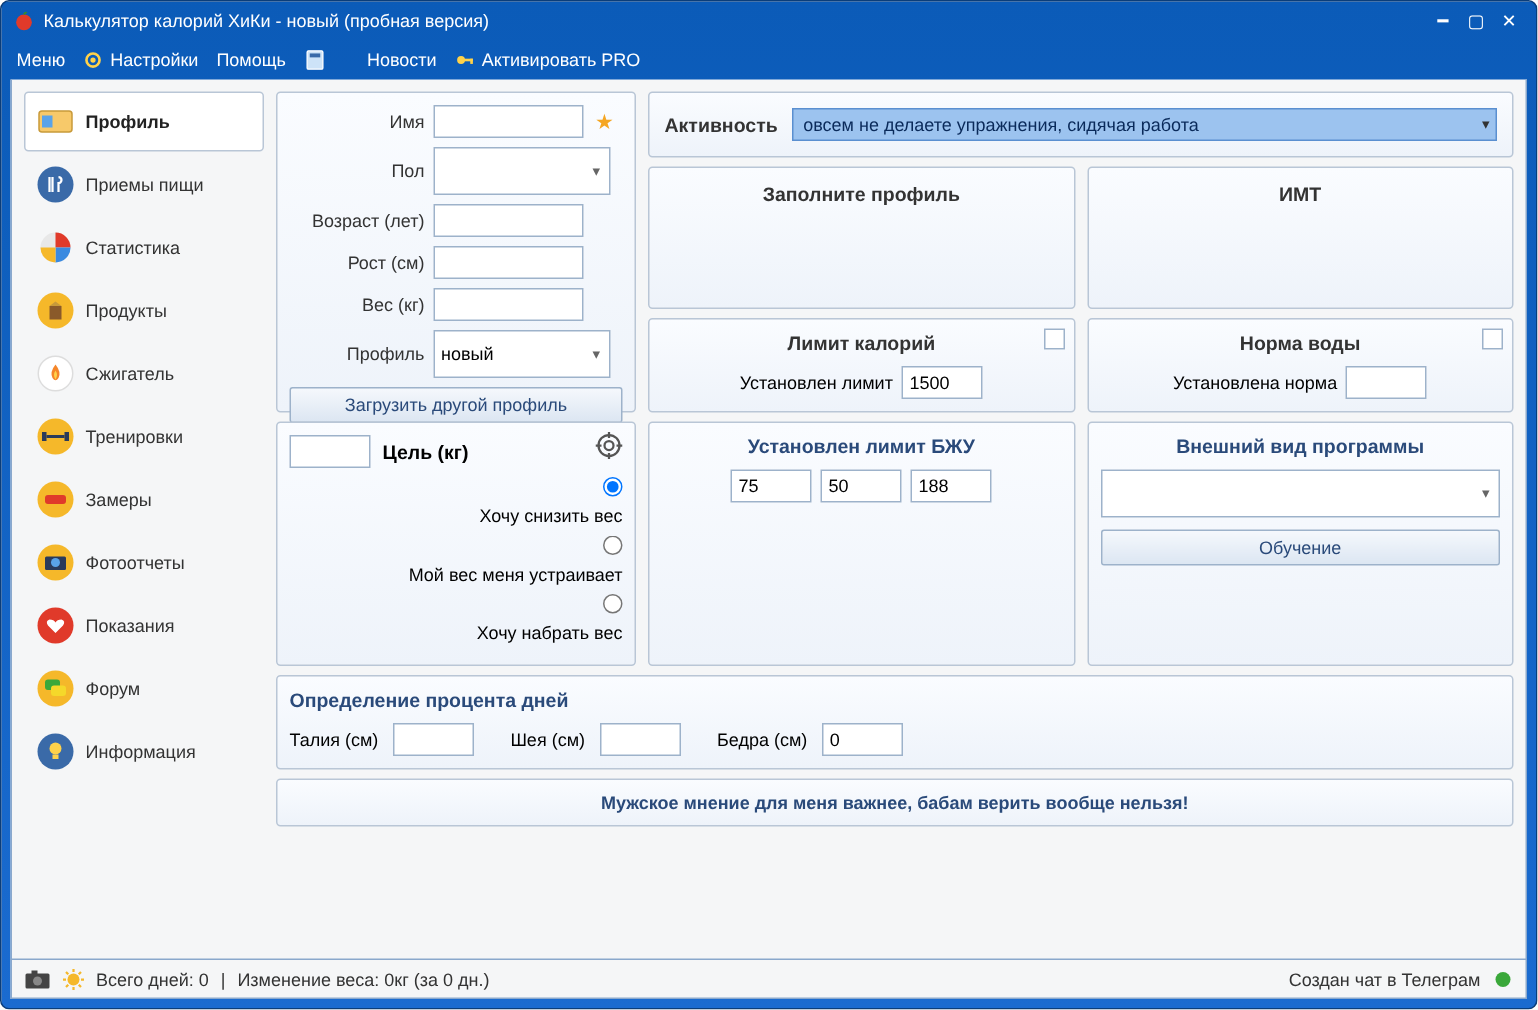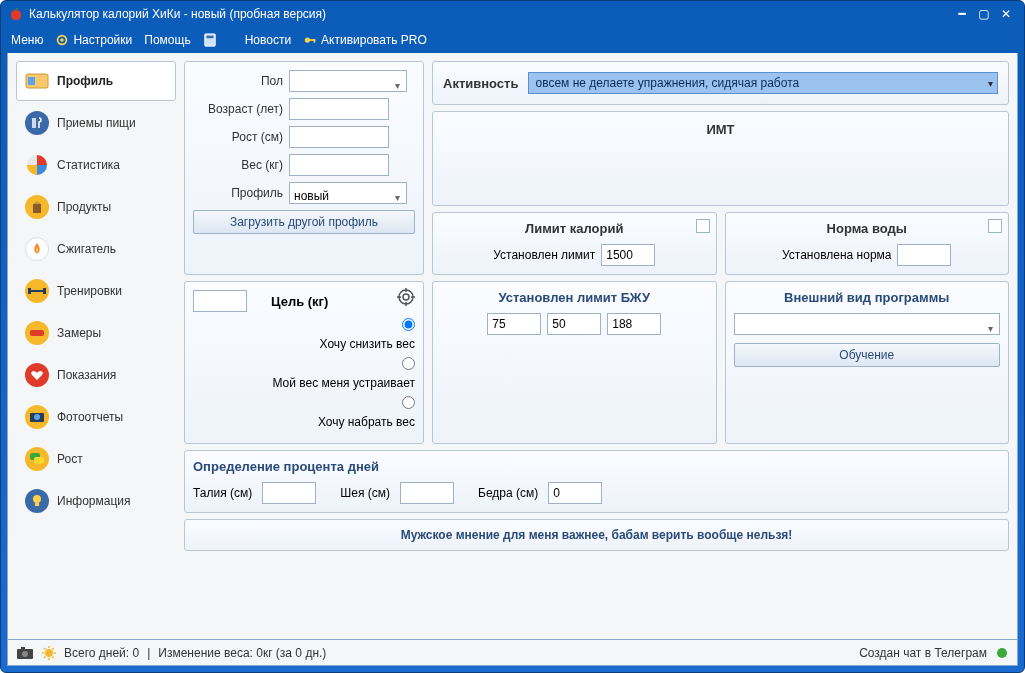--- a/index.html
+++ b/index.html
@@ -63,22 +63,22 @@
 }
 
 .form-row { display: flex; align-items: center; gap: 6px; margin-bottom: 6px; }
 .form-label { width: 90px; text-align: right; font-size: 12px; color: #333; }
 .txt-input {
   width: 100px; height: 22px; border: 1px solid #9db2ca;
   background: #fff; padding: 0 4px; font-size: 12px;
 }
 .txt-small { width: 54px; }
 .select {
-  min-width: 100px; height: 22px; border: 1px solid #9db2ca; background: #fff;
-  display: flex; align-items: flex-end; padding: 0 4px; font-size: 12px;
+  min-width: 100px; height: 32px; border: 1px solid #9db2ca; background: #fff;
+  display: flex; align-items: center; padding: 0 4px; font-size: 12px;
   position: relative; cursor: pointer;
 }
 .select::after {
   content: "▾"; position: absolute; right: 6px; color: #666; font-size: 10px;
 }
 .btn {
   background: linear-gradient(#f5f8fc, #dce6f2);
   border: 1px solid #9db2ca; border-radius: 2px;
   font-size: 12px; color: #2a4a7a; padding: 4px 10px; cursor: pointer;
   display: flex; align-items: center; justify-content: center; gap: 6px;
@@ -234,61 +234,66 @@
       </div>
       <div class="side-item">
         <div class="side-icon" style="background:#f5b82a">
             <svg width="16" height="10" viewBox="0 0 16 10">
               <rect x="1" y="2" width="14" height="6" rx="2" fill="#e03a2a"></rect>
             </svg>
           </div>
         <span>Замеры</span>
       </div>
       <div class="side-item">
-        <div class="side-icon" style="background:#e03a2a">
-            <svg width="14" height="12" viewBox="0 0 14 12">
-              <path d="M7 11 L2 6 Q0 3 3 2 Q6 2 7 4 Q8 2 11 2 Q14 3 12 6 Z" fill="#fff"></path>
-            </svg>
-          </div>
-        <span>Показания</span>
-      </div>
-      <div class="side-item">
         <div class="side-icon" style="background:#f5b82a">
             <svg width="16" height="12" viewBox="0 0 16 12">
               <rect x="1" y="2" width="14" height="9" rx="1" fill="#2a3a5a"></rect>
               <circle cx="8" cy="6" r="3" fill="#5aa3e8"></circle>
             </svg>
           </div>
         <span>Фотоотчеты</span>
       </div>
       <div class="side-item">
+        <div class="side-icon" style="background:#e03a2a">
+            <svg width="14" height="12" viewBox="0 0 14 12">
+              <path d="M7 11 L2 6 Q0 3 3 2 Q6 2 7 4 Q8 2 11 2 Q14 3 12 6 Z" fill="#fff"></path>
+            </svg>
+          </div>
+        <span>Показания</span>
+      </div>
+      <div class="side-item">
         <div class="side-icon" style="background:#f5b82a">
             <svg width="16" height="14" viewBox="0 0 16 14">
               <rect x="1" y="1" width="10" height="7" rx="2" fill="#3aa83a"></rect>
               <rect x="5" y="5" width="10" height="7" rx="2" fill="#f5d82a"></rect>
             </svg>
           </div>
-        <span>Рост</span>
+        <span>Форум</span>
       </div>
       <div class="side-item">
         <div class="side-icon" style="background:#3a6aa8">
             <svg width="12" height="14" viewBox="0 0 12 14">
               <circle cx="6" cy="5" r="4" fill="#ffd24a"></circle>
               <rect x="4" y="9" width="4" height="3" fill="#ffd24a"></rect>
             </svg>
           </div>
         <span>Информация</span>
       </div>
     </div>
 
     <div class="main">
 
       <div class="row" style="height:214px">
 
         <div class="panel" style="width:240px">
+          <div class="form-row">
+            <div class="form-label">Имя</div>
+            <input class="txt-input" style="">
+            <div class="star-icon">★</div>
+          </div>
           <div class="form-row">
             <div class="form-label">Пол</div>
             <div class="select" style="width:118px"></div>
           </div>
           <div class="form-row">
             <div class="form-label">Возраст (лет)</div>
             <input class="txt-input" style="">
           </div>
           <div class="form-row">
             <div class="form-label">Рост (см)</div>
@@ -312,20 +317,23 @@
         <div style="flex:1;display:flex;flex-direction:column;gap:6px">
 
           <div class="panel" style="display:flex;align-items:center;gap:10px;padding:10px">
             <div style="font-size:13px;font-weight:bold;color:#333">Активность</div>
             <div class="activity-sel">
                 <span>овсем не делаете упражнения, сидячая работа</span>
               </div>
           </div>
 
           <div class="row" style="flex:1">
+            <div class="panel" style="flex:1;display:flex;align-items:flex-start;justify-content:center;padding-top:10px">
+              <div class="section-title">Заполните профиль</div>
+            </div>
             <div class="panel" style="flex:1;display:flex;align-items:flex-start;justify-content:center;padding-top:10px">
               <div class="section-title">ИМТ</div>
             </div>
           </div>
 
           <div class="row">
             <div class="panel" style="flex:1;position:relative;text-align:center">
               <div class="corner-check"></div>
               <div class="section-title">Лимит калорий</div>
               <div style="display:flex;align-items:center;justify-content:center;gap:6px;margin-top:8px">
@@ -345,21 +353,21 @@
         </div>
       </div>
 
       <div class="row">
         <div class="panel" style="width:240px;position:relative">
           <svg class="target-icon" viewBox="0 0 18 18">
               <circle cx="9" cy="9" r="7" fill="none" stroke="#555" stroke-width="1.5"></circle>
               <circle cx="9" cy="9" r="3" fill="none" stroke="#555" stroke-width="1.5"></circle>
               <path d="M9 0v4M9 14v4M0 9h4M14 9h4" stroke="#555" stroke-width="1.5"></path>
             </svg>
-          <div style="display:flex;align-items:center;gap:24px">
+          <div style="display:flex;align-items:center;gap:8px">
             <input class="txt-input txt-small" style="">
             <span style="font-size:13px;font-weight:bold">Цель (кг)</span>
           </div>
           <label class="radio-row">
               <input type="radio" checked="" style=""> 
               <span>Хочу снизить вес</span>
             </label>
           <label class="radio-row">
               <input type="radio" style=""> 
               <span>Мой вес меня устраивает</span>

